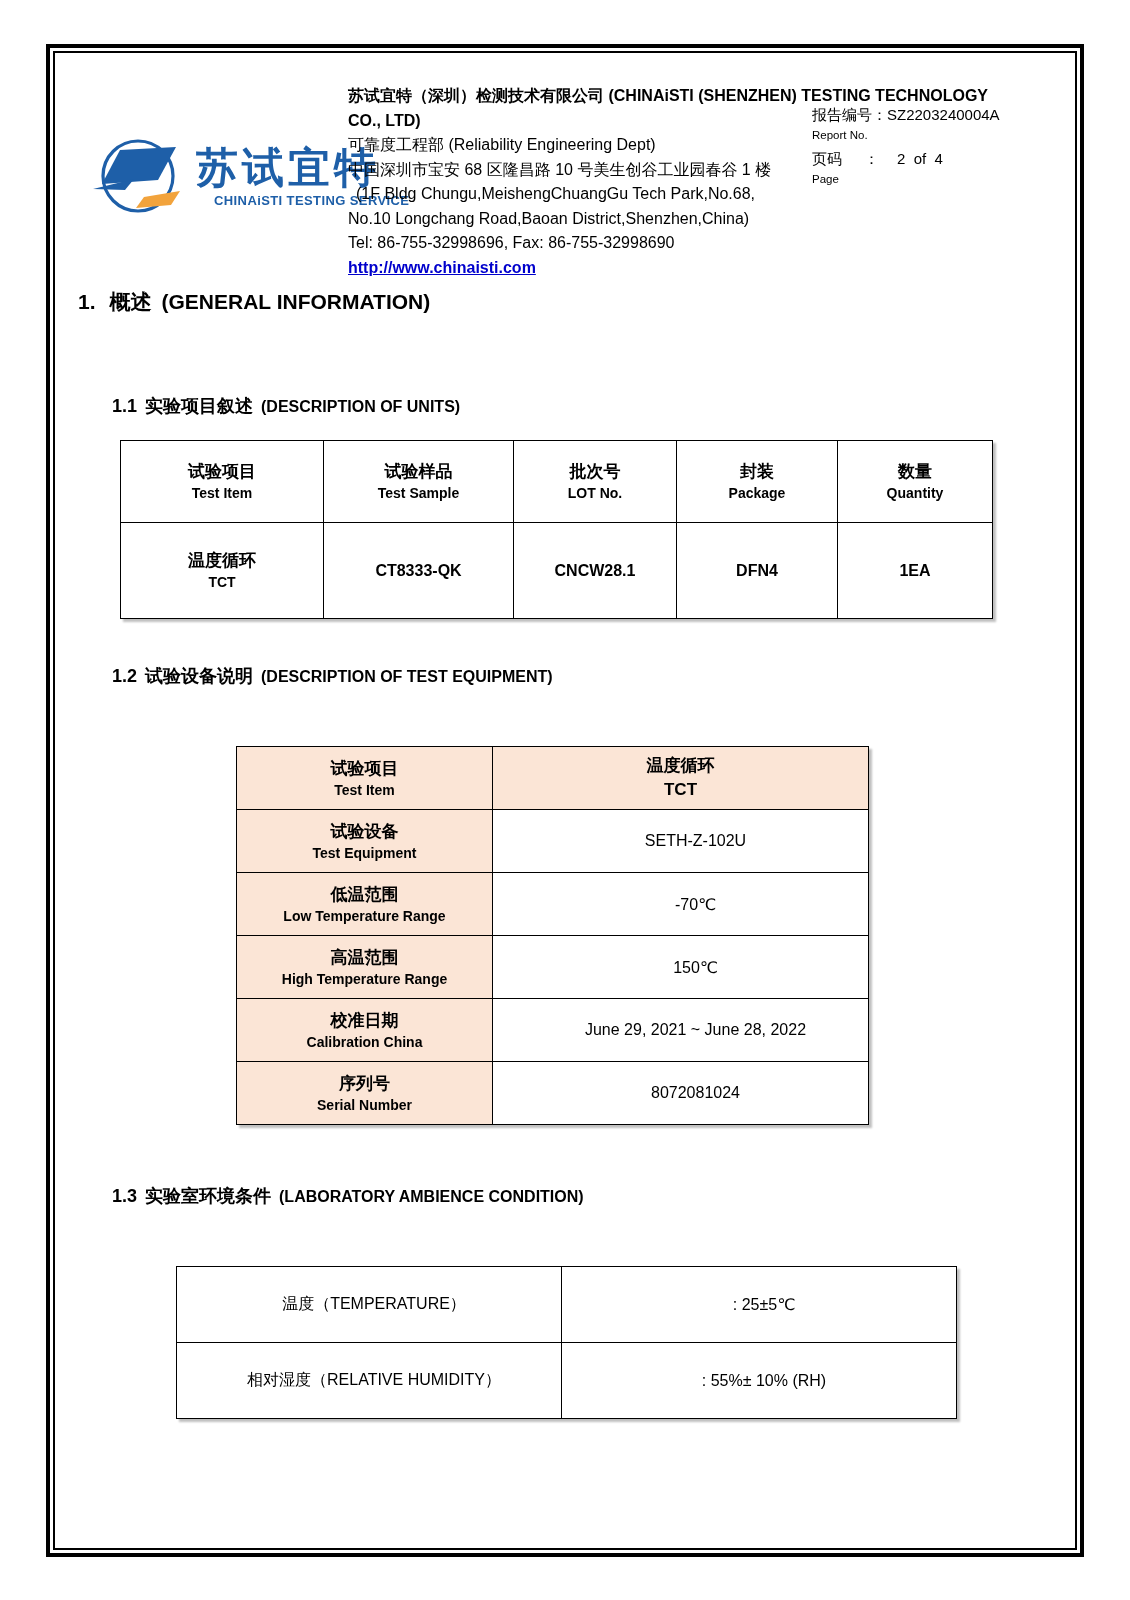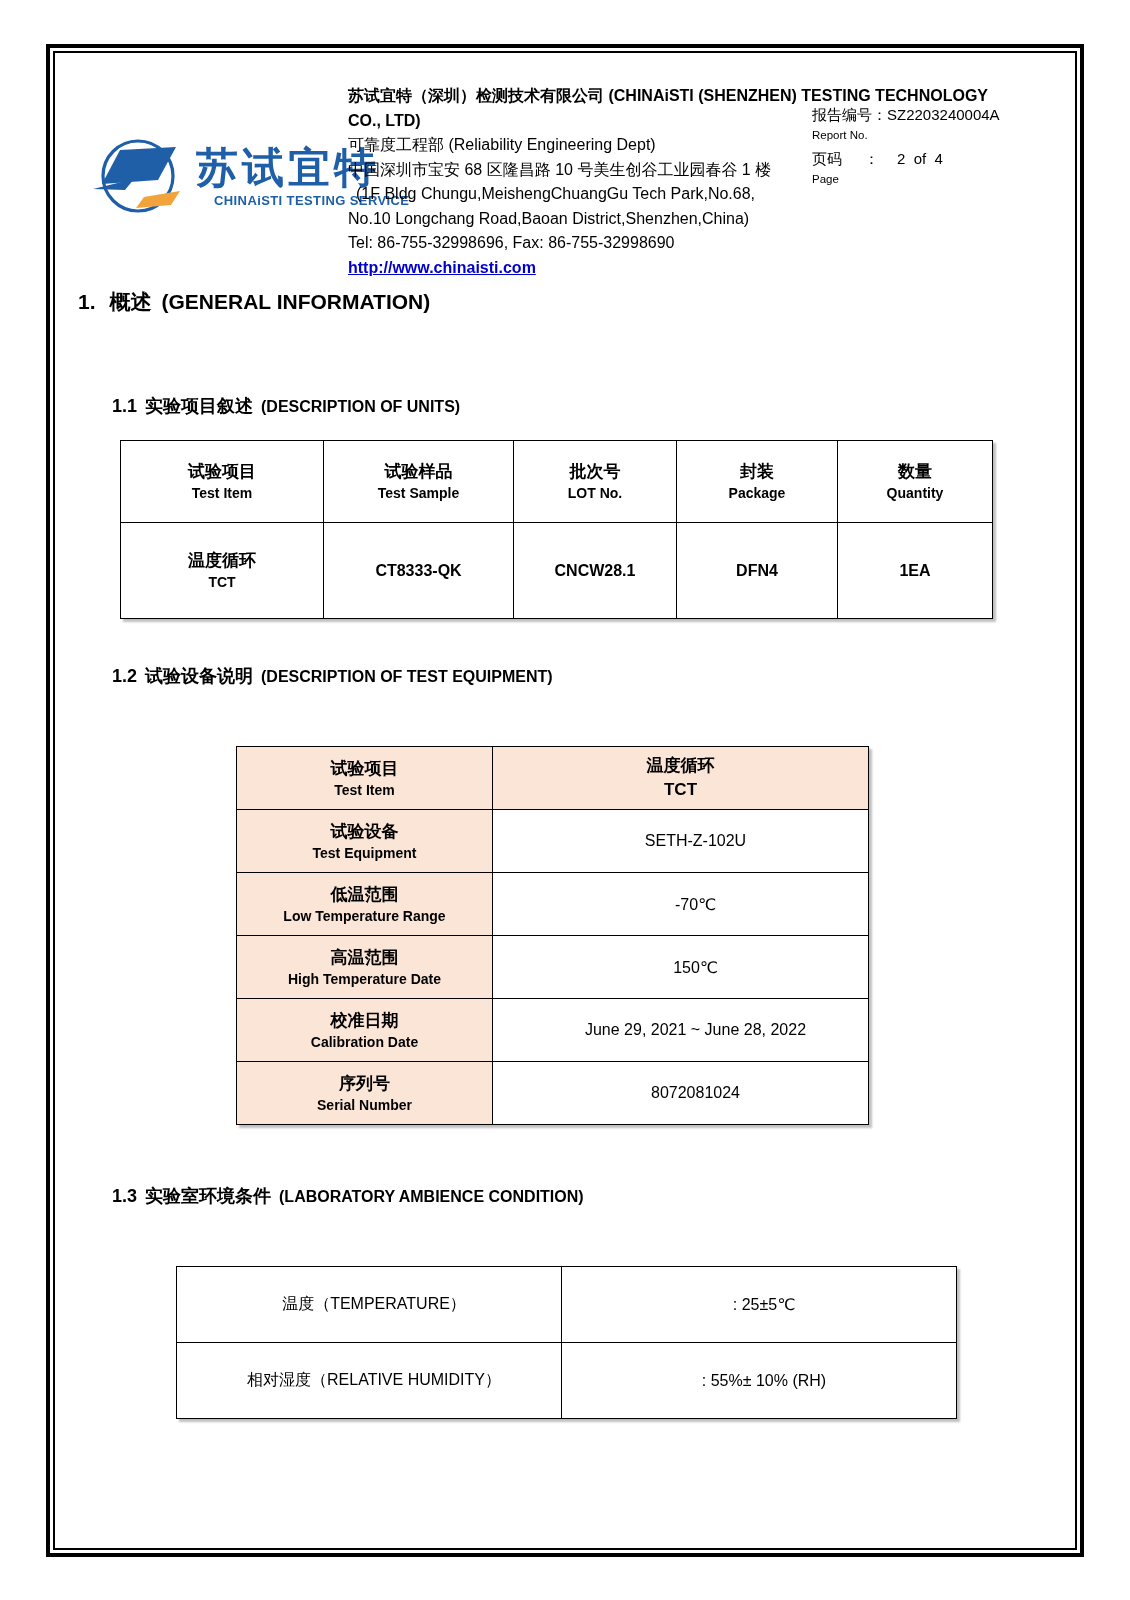--- a/index.html
+++ b/index.html
@@ -196,28 +196,28 @@
   <tr>
     <td class="lbl">
           <div class="cell-zh">低温范围</div>
           <div class="cell-en">Low Temperature Range</div>
         </td>
     <td class="val">-70℃</td>
   </tr>
   <tr>
     <td class="lbl">
           <div class="cell-zh">高温范围</div>
-          <div class="cell-en">High Temperature Date</div>
+          <div class="cell-en">High Temperature Range</div>
         </td>
     <td class="val">150℃</td>
   </tr>
   <tr>
     <td class="lbl">
           <div class="cell-zh">校准日期</div>
-          <div class="cell-en">Calibration Date</div>
+          <div class="cell-en">Calibration China</div>
         </td>
     <td class="val">June 29, 2021 ~ June 28, 2022</td>
   </tr>
   <tr>
     <td class="lbl">
           <div class="cell-zh">序列号</div>
           <div class="cell-en">Serial Number</div>
         </td>
     <td class="val">8072081024</td>
   </tr>

